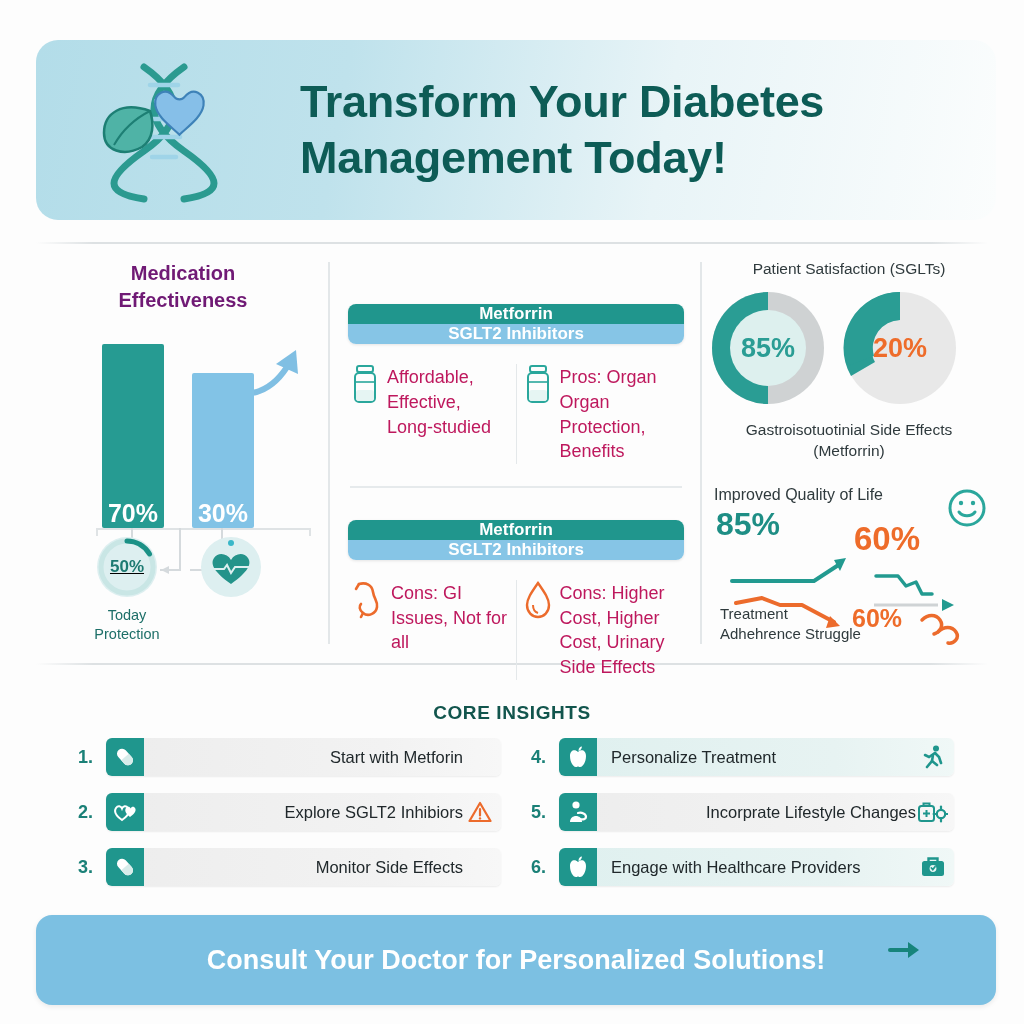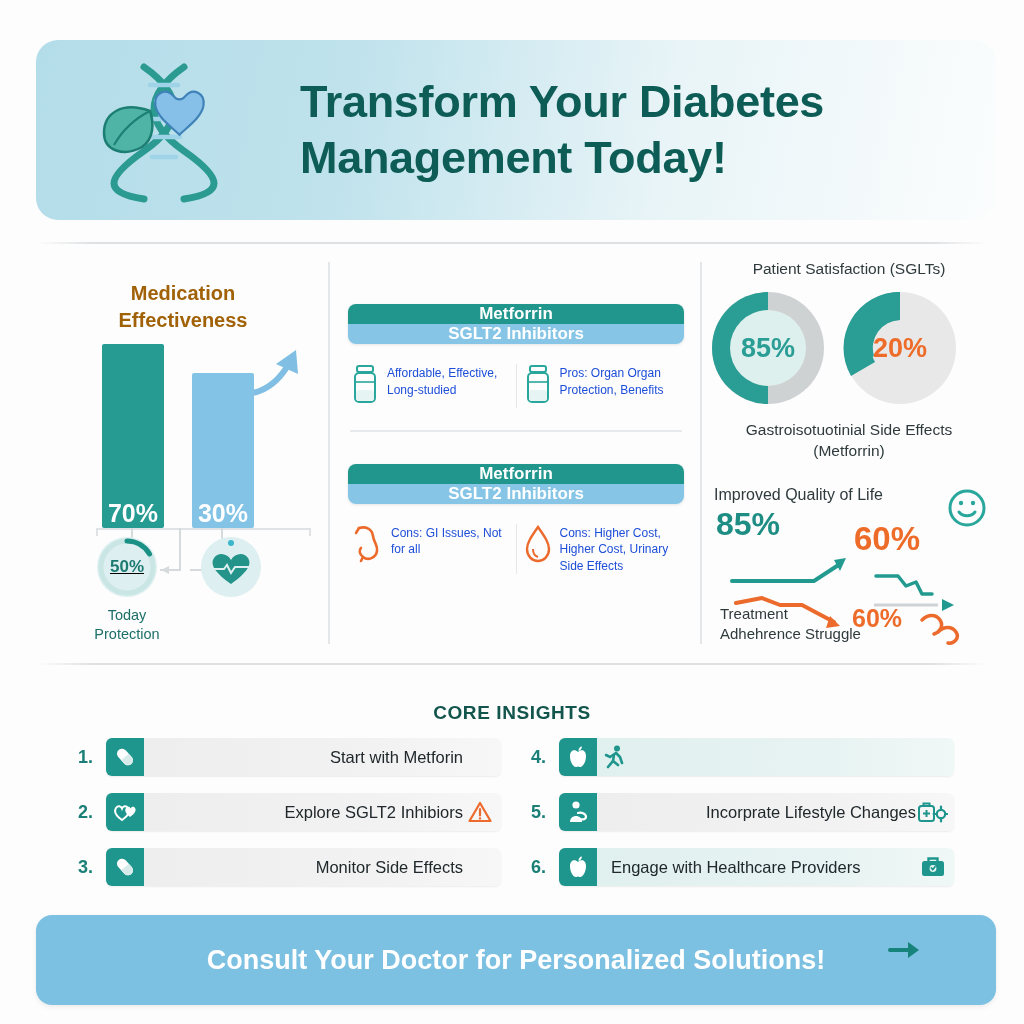--- a/index.html
+++ b/index.html
@@ -54,23 +54,23 @@
     background: #e3e7e9;
   }
   .vr-left  { left: 328px; top: 262px; height: 382px; }
   .vr-right { left: 700px; top: 262px; height: 382px; }
 
   
   .col-left { position: absolute; left: 40px; top: 258px; width: 286px; height: 390px; }
   .chart-title {
     text-align: center;
     font-size: 20px; font-weight: bold;
-    color: #a16207;
+    color: #701a75;
     line-height: 1.35;
-    margin-top: 22px;
+    margin-top: 2px;
   }
   .bars { position: absolute; left: 0; top: 82px; width: 286px; height: 188px; }
   .bar {
     position: absolute; bottom: 0;
     border-radius: 2px;
     display: flex; align-items: flex-end; justify-content: center;
   }
   .bar-a { left: 62px; width: 62px; height: 184px; background: #269b92; }
   .bar-b { left: 152px; width: 62px; height: 155px; background: #82c3e6; }
   .bar-label {
@@ -114,21 +114,21 @@
   }
   .cmp-head-a { background: #20968d; }
   .cmp-head-b { background: #86c5e6; }
   .cmp-body { display: flex; margin-top: 20px; }
   .cmp-cell {
     flex: 1; display: flex; gap: 9px; padding: 0 6px 0 8px;
     align-items: flex-start;
   }
   .cmp-cell.sep { border-left: 1.5px solid #e4e8ea; }
   .cmp-text {
-    font-size: 12px; color: #1d4ed8; line-height: 1.38; padding-top: 1px;
+    font-size: 18px; color: #be185d; line-height: 1.38; padding-top: 1px;
   }
   .cmp-rule {
     margin: 22px 6px 0 6px; height: 1.5px;
     background: #e6eaec;
   }
 
   
   .col-right { position: absolute; left: 706px; top: 258px; width: 286px; height: 390px; }
   .donut-title {
     text-align: center; font-size: 15.5px; color: #2f3a3d; margin-top: 2px;
@@ -477,20 +477,21 @@
     <div class="insight">
       <span class="insight-num">4.</span>
       <span class="insight-bar tealbg">
         <span class="insight-icon">
           <svg width="22" height="24" viewBox="0 0 22 24">
             <path d="M11 7 C 8 4, 3 5, 3 11 C 3 17, 6 22, 9 22 C 10 22, 10.5 21.4, 11 21.4
                      C 11.5 21.4, 12 22, 13 22 C 16 22, 19 17, 19 11 C 19 5, 14 4, 11 7 Z" fill="#ffffff"></path>
             <path d="M11.5 6 C 11.5 3, 13 1.5, 15 1.5 C 14.6 4.2, 13.4 5.6, 11.5 6 Z" fill="#ffffff"></path>
           </svg>
         </span>
+        <span class="insight-label">Personalize Treatment</span>
         <span class="insight-right">
           <svg width="22" height="24" viewBox="0 0 22 24">
             <circle cx="14" cy="3.5" r="3" fill="#1f968d"></circle>
             <path d="M13 8 L 7 12 L 3 10" stroke="#1f968d" stroke-width="2.6" fill="none" stroke-linecap="round"></path>
             <path d="M13 8 L 17 12 L 19 18" stroke="#1f968d" stroke-width="2.6" fill="none" stroke-linecap="round"></path>
             <path d="M11 10 L 10 16 L 5 22" stroke="#1f968d" stroke-width="2.6" fill="none" stroke-linecap="round"></path>
             <path d="M10 16 L 15 20" stroke="#1f968d" stroke-width="2.6" fill="none" stroke-linecap="round"></path>
           </svg>
         </span>
       </span>

